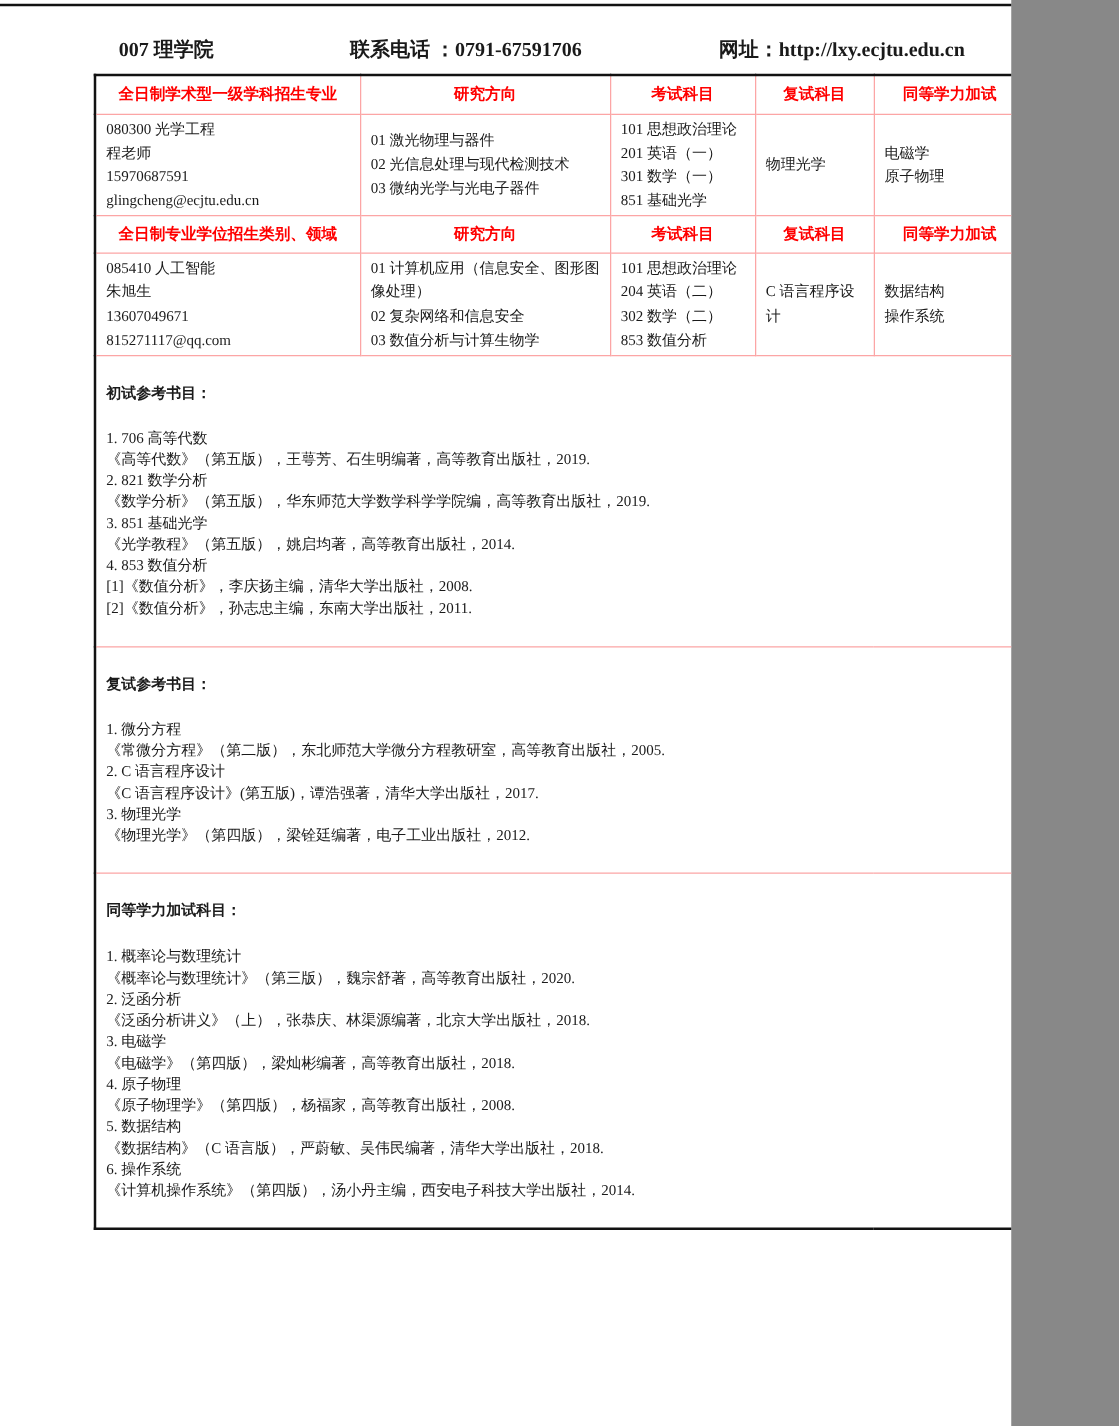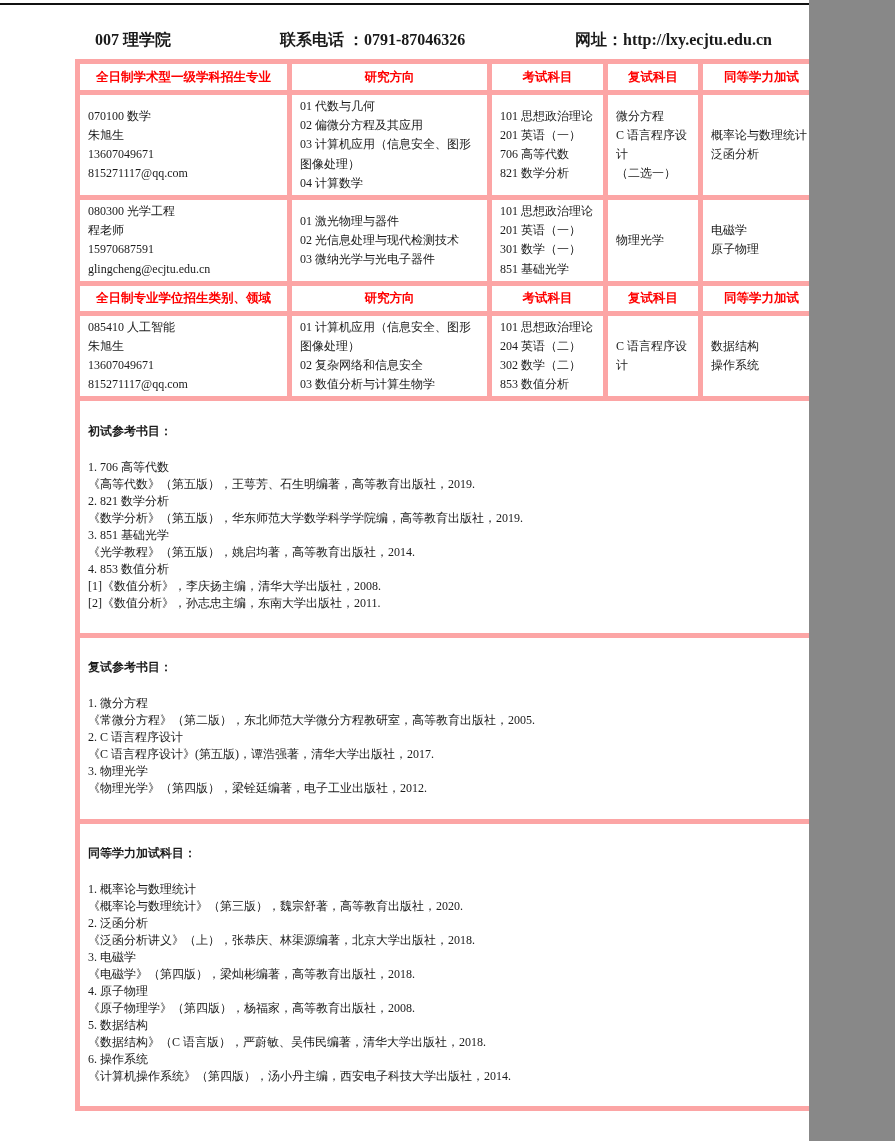--- a/index.html
+++ b/index.html
@@ -13,21 +13,21 @@
   .pagehead .seg{position:absolute;top:0;white-space:nowrap;}
   .seg-college{left:95px;}
   .seg-phone{left:280px;}
   .seg-site{left:575px;}
   table.adm{
     position:absolute;left:75px;top:59px;width:745px;
     border-collapse:collapse;table-layout:fixed;
     font-size:12px;
   }
   table.adm td{
-    border:5px solid #fca5a5;
+    border:1px solid #fca5a5;
     padding:2px 6px 2px 8px;
     vertical-align:middle;
     white-space:pre-line;
     line-height:1.6;
     overflow:hidden;
   }
   table.adm{border:2px solid #111;}
   tr.redhead td{
     color:#ff0000;font-weight:bold;text-align:center;
     white-space:nowrap;padding:2px 2px;font-size:12.5px;
@@ -42,21 +42,21 @@
 </style>
 </head>
 <body>
 
 <div class="page">
 
   <div class="topline"></div>
 
   <div class="pagehead">
     <span class="seg seg-college">007 理学院</span>
-    <span class="seg seg-phone">联系电话 ：0791-87046326</span>
+    <span class="seg seg-phone">联系电话 ：0791-67591706</span>
     <span class="seg seg-site">网址：http://lxy.ecjtu.edu.cn</span>
   </div>
 
   <table class="adm">
     <colgroup>
       <col style="width:212px">
         <col style="width:200px">
         <col style="width:116px">
         <col style="width:95px">
         <col style="width:122px">
@@ -64,39 +64,20 @@
 
     <tbody>
         <tr class="redhead" style="height:31px">
       <td>全日制学术型一级学科招生专业</td>
       <td>研究方向</td>
       <td>考试科目</td>
       <td>复试科目</td>
       <td>同等学力加试</td>
     </tr>
 
-    <tr style="height:102px">
-      <td>070100  数学
-朱旭生
-13607049671
-815271117@qq.com</td>
-      <td>01 代数与几何
-02 偏微分方程及其应用
-03 计算机应用（信息安全、图形图像处理）
-04 计算数学</td>
-      <td>101  思想政治理论
-201  英语（一）
-706  高等代数
-821  数学分析</td>
-      <td>微分方程
-C 语言程序设计
-（二选一）</td>
-      <td>概率论与数理统计
-泛函分析</td>
-    </tr>
 
     <tr style="height:78px">
       <td>080300  光学工程
 程老师
 15970687591
 glingcheng@ecjtu.edu.cn</td>
       <td>01  激光物理与器件
 02  光信息处理与现代检测技术
 03  微纳光学与光电子器件</td>
       <td>101  思想政治理论

